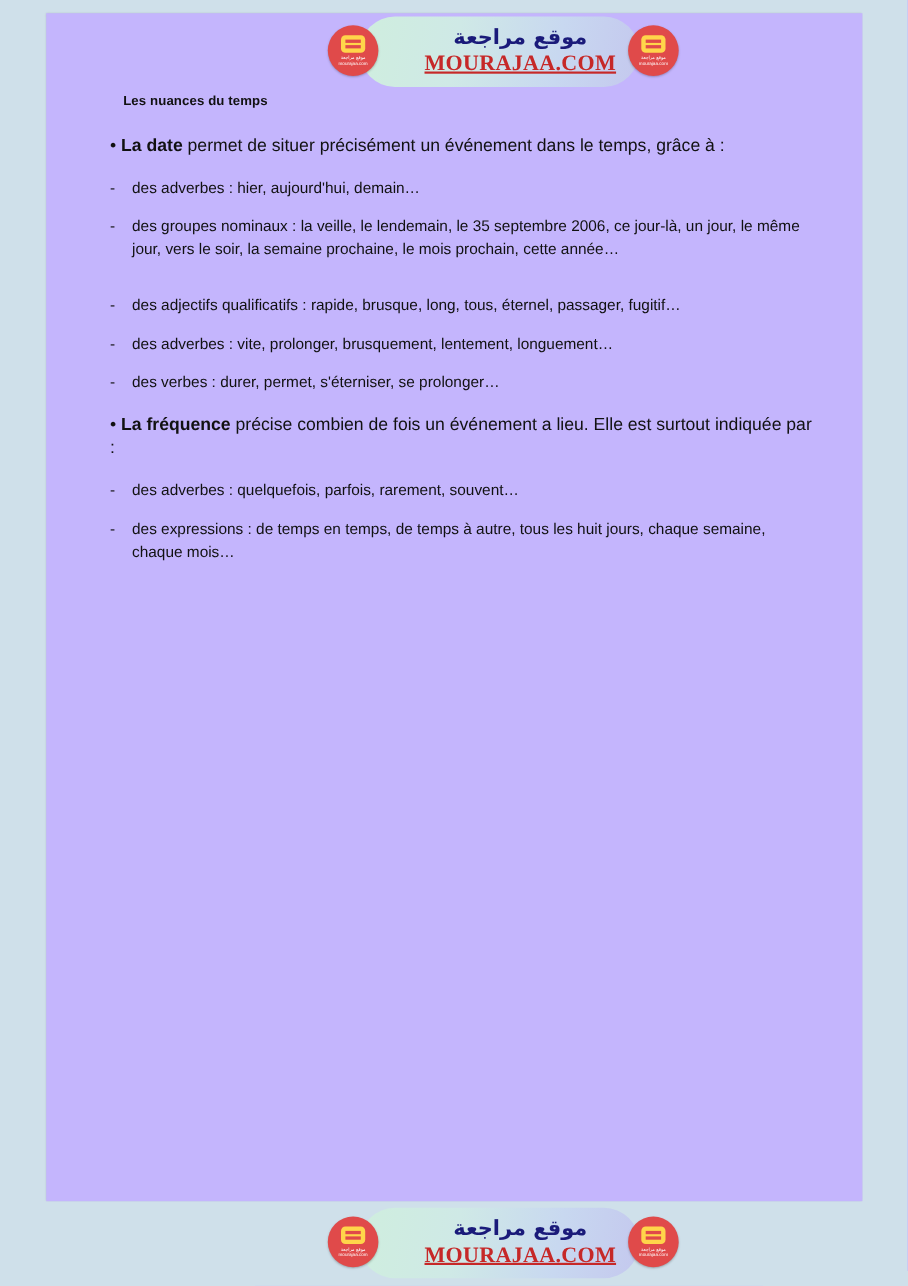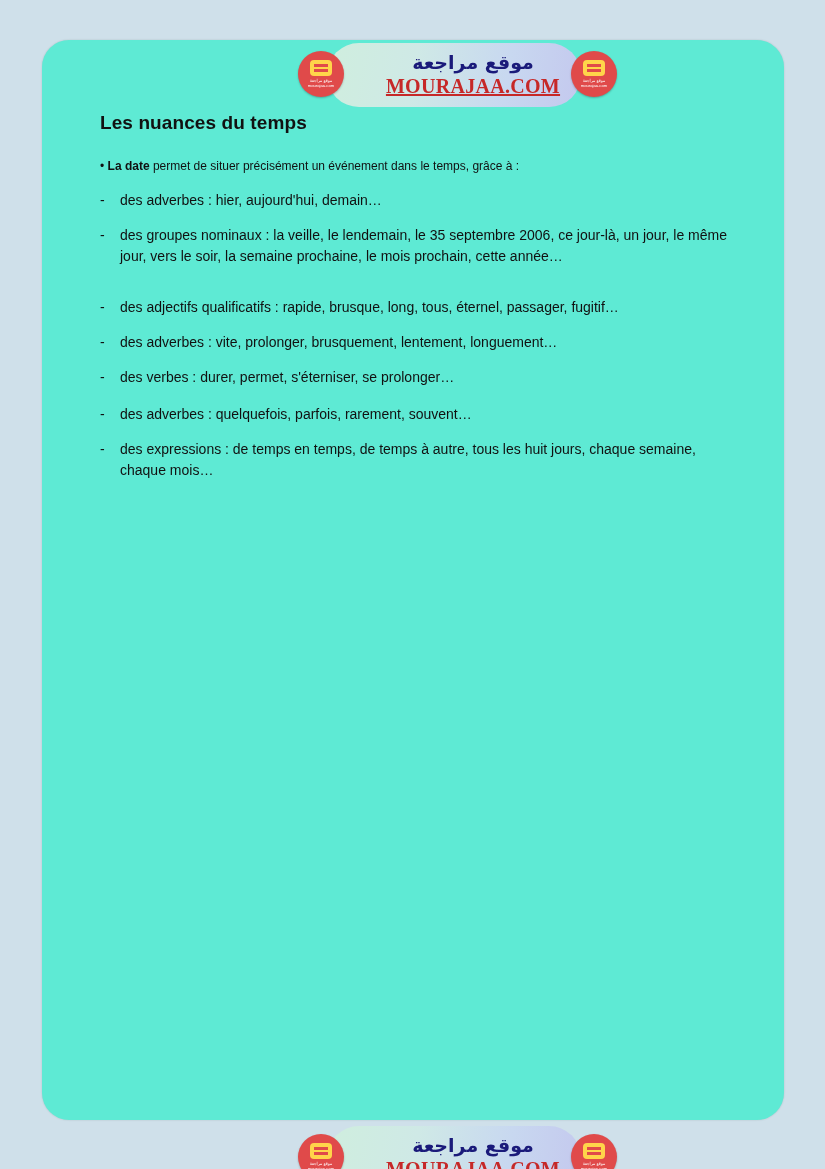--- a/index.html
+++ b/index.html
@@ -10,26 +10,25 @@
     width: 825px;
     height: 1169px;
     background: #cfe0ea;
     font-family: "Liberation Sans", sans-serif;
     position: relative;
     overflow: hidden;
   }
   .page {
     position: absolute;
     left: 42px;
-    top: 40px;
+    top: 12px;
     width: 742px;
     height: 1080px;
-    background: #5eead4;
+    background: #c4b5fd;
     box-shadow: 0 0 2px rgba(0,0,0,0.15);
-    border-radius: 27px;
   }
 
   
   .banner {
     position: absolute;
     display: flex;
     align-items: center;
     justify-content: center;
     width: 330px;
     height: 70px;
@@ -122,29 +121,29 @@
   
   .content {
     position: absolute;
     left: 58px;
     top: 72px;
     width: 640px;
     color: #111;
     font-family: "Liberation Sans", sans-serif;
   }
   .doc-title {
-    font-size: 19px;
+    font-size: 12px;
     font-weight: bold;
     color: #111;
-    margin: 0 0 24px 0;
+    margin: 0 0 24px 12px;
     letter-spacing: 0.1px;
   }
   .block { margin-bottom: 16px; }
   .lead {
-    font-size: 12px;
+    font-size: 16px;
     margin: 18px 0 16px 0;
     line-height: 1.35;
   }
   .lead .b { font-weight: bold; }
   .dash-item {
     display: flex;
     font-size: 14px;
     line-height: 1.5;
     margin: 0 0 14px 0;
   }
@@ -211,20 +210,24 @@
         <span class="dash">-</span>
         <span class="dash-text">des adverbes : vite, prolonger, brusquement, lentement, longuement…</span>
       </div>
       <div class="dash-item">
         <span class="dash">-</span>
         <span class="dash-text">des verbes : durer, permet, s'éterniser, se prolonger…</span>
       </div>
     </div>
 
     <div class="block">
+      <p class="lead">
+        <span>•</span>
+        <span class="b">La fréquence</span><span> précise combien de fois un événement a lieu. Elle est surtout indiquée par :</span>
+      </p>
       <div class="dash-item">
         <span class="dash">-</span>
         <span class="dash-text">des adverbes : quelquefois, parfois, rarement, souvent…</span>
       </div>
       <div class="dash-item">
         <span class="dash">-</span>
         <span class="dash-text">des expressions : de temps en temps, de temps à autre, tous les huit jours, chaque semaine, chaque mois…</span>
       </div>
     </div>
   </div>

